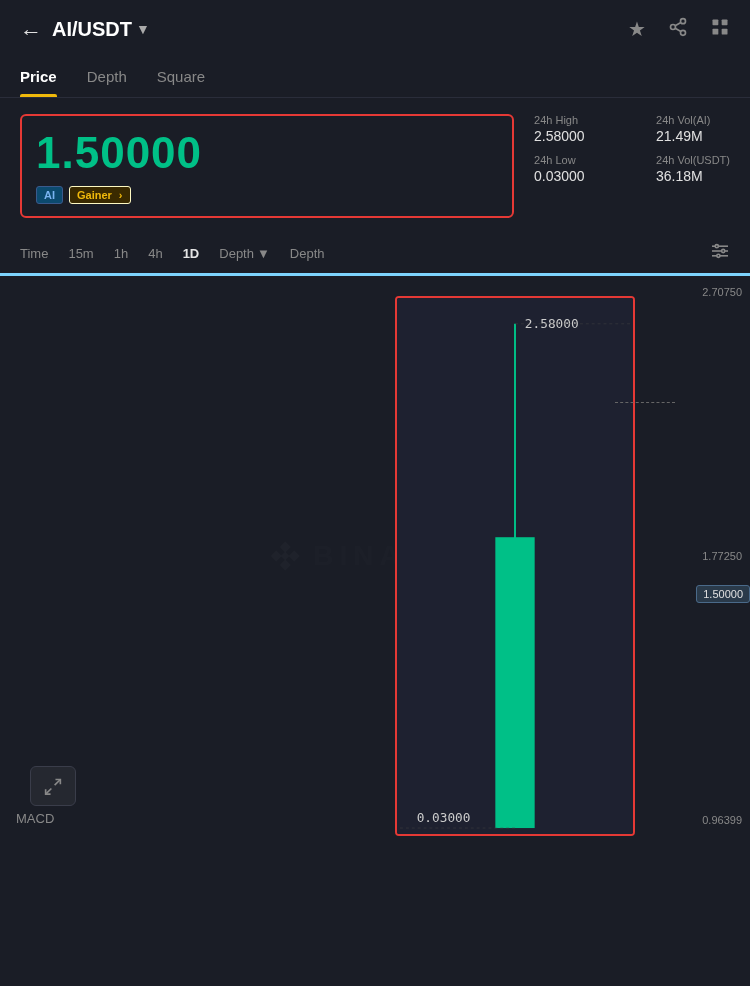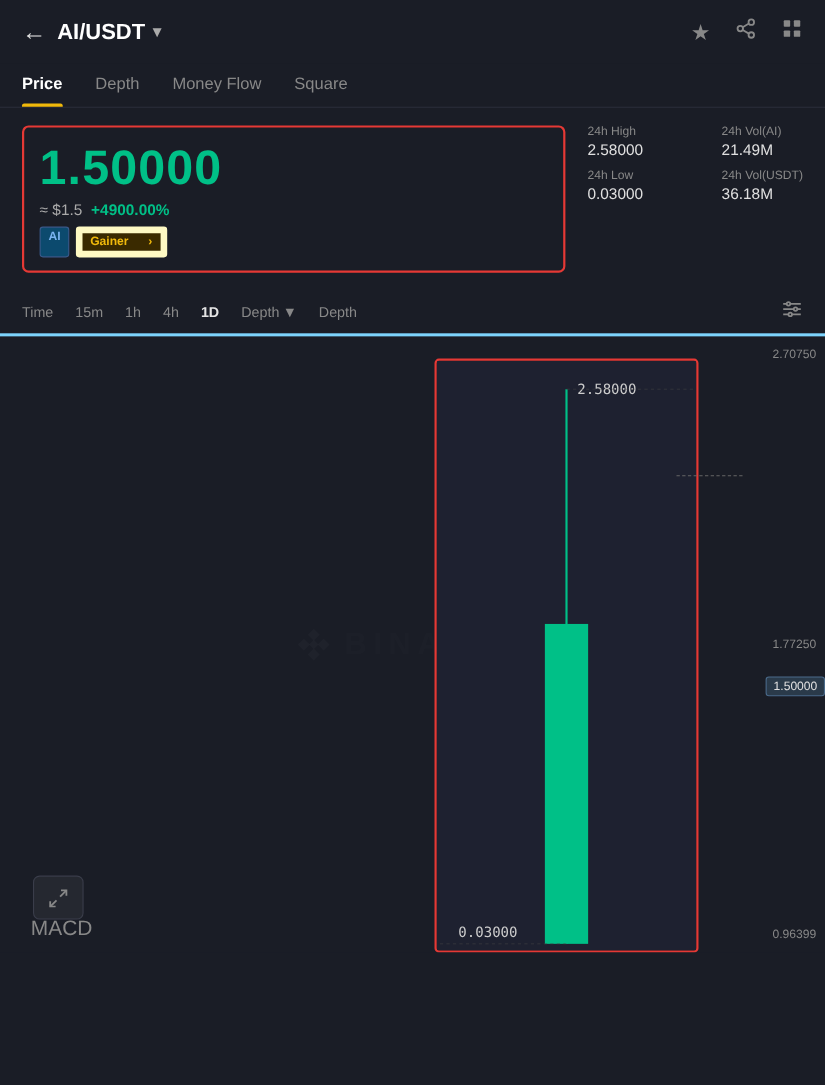--- a/index.html
+++ b/index.html
@@ -122,24 +122,24 @@
       font-weight: 600;
     }
     .tag-ai {
       background: #0c4a6e;
       color: #7ab3f0;
       border: 1px solid #3a5a8c;
     }
     .tag-gainer {
       background: #3a2a00;
       color: #f0b90b;
-      border: 6px solid #fef9c3;
-      display: flex;
-      align-items: center;
-      gap: 18px;
+      border: 1px solid #fef9c3;
+      display: flex;
+      align-items: center;
+      gap: 7px;
     }
 
     .price-right {
       display: grid;
       grid-template-columns: 1fr 1fr;
       gap: 10px 48px;
     }
     .stat-item {}
     .stat-label {
       font-size: 11px;
@@ -285,22 +285,22 @@
       justify-content: center;
       cursor: pointer;
       font-size: 18px;
       color: #888;
     }
 
     
     .macd-label {
       position: absolute;
       bottom: 10px;
-      left: 28px;
-      font-size: 19px;
+      left: 16px;
+      font-size: 13px;
       color: #888;
     }
   </style>
 </head>
 <body>
 
 <div class="header">
   <span class="header-back">←</span>
   <div class="header-title">
     <span>AI/USDT</span>
@@ -324,31 +324,26 @@
         <rect x="3" y="14" width="7" height="7" rx="1"></rect>
           <rect x="14" y="14" width="7" height="7" rx="1"></rect>
       </svg>
     </span>
   </div>
 </div>
 
 <div class="tabs">
   <div class="tab active"><span>Price</span></div>
   <div class="tab"><span>Depth</span></div>
-  <div class="tab"><span>Money Flow</span></div>
   <div class="tab"><span>Square</span></div>
 </div>
 
 <div class="price-section">
   <div class="price-left">
     <div class="price-main">1.50000</div>
-    <div class="price-usd">
-      <span>≈ $1.5</span>
-      <span class="price-change">+4900.00%</span>
-    </div>
     <div class="tags">
       <span class="tag tag-ai">AI</span>
       <span class="tag tag-gainer">
         <span>Gainer</span>
         <span>›</span>
       </span>
     </div>
   </div>
 
   <div class="price-right">

